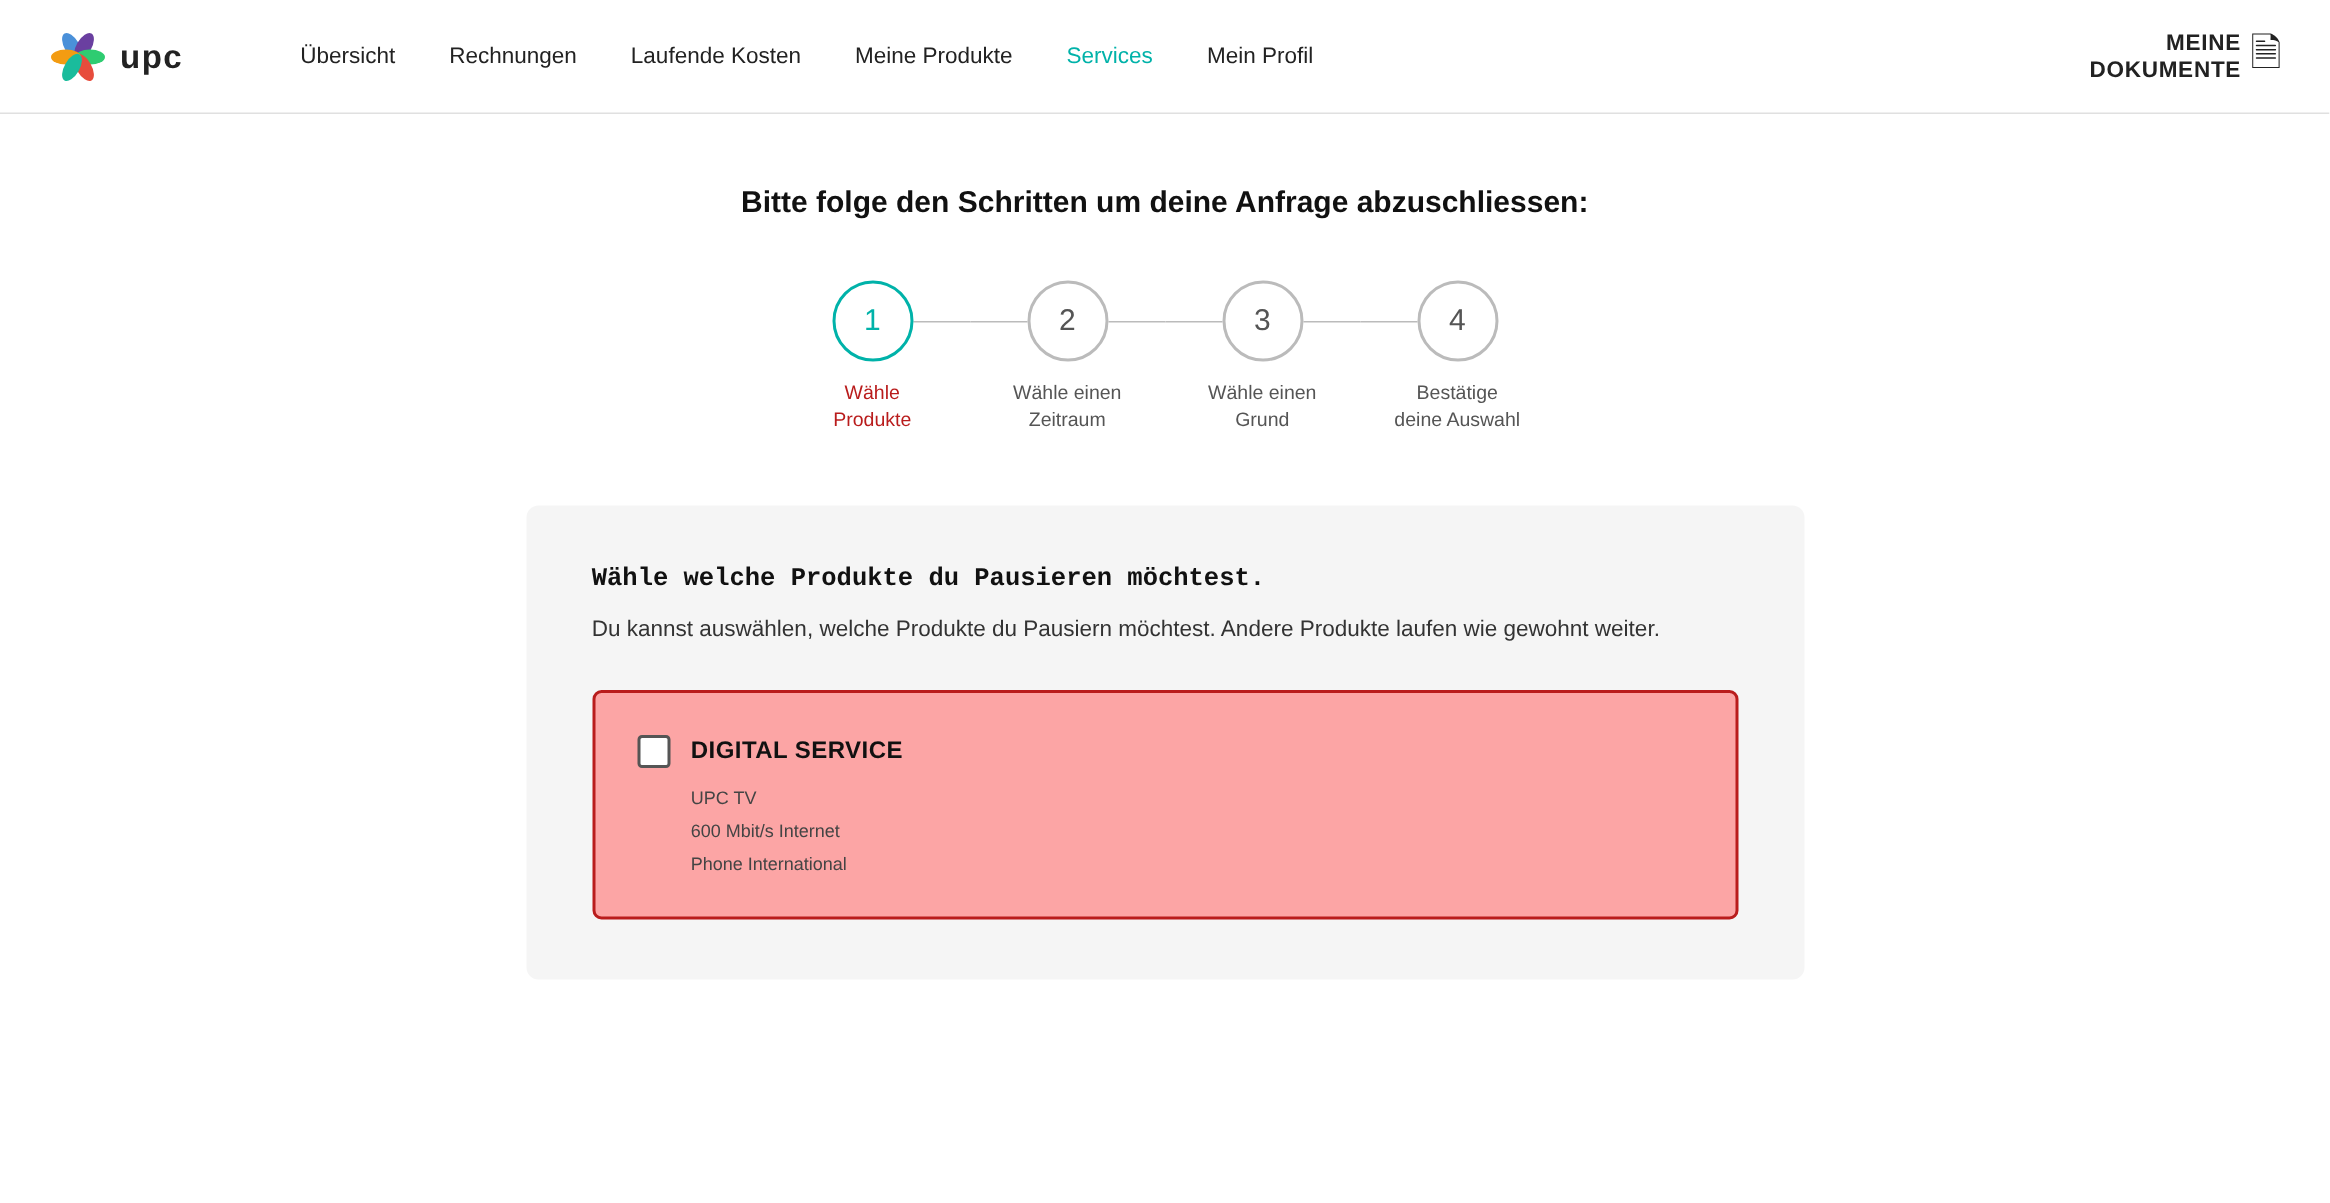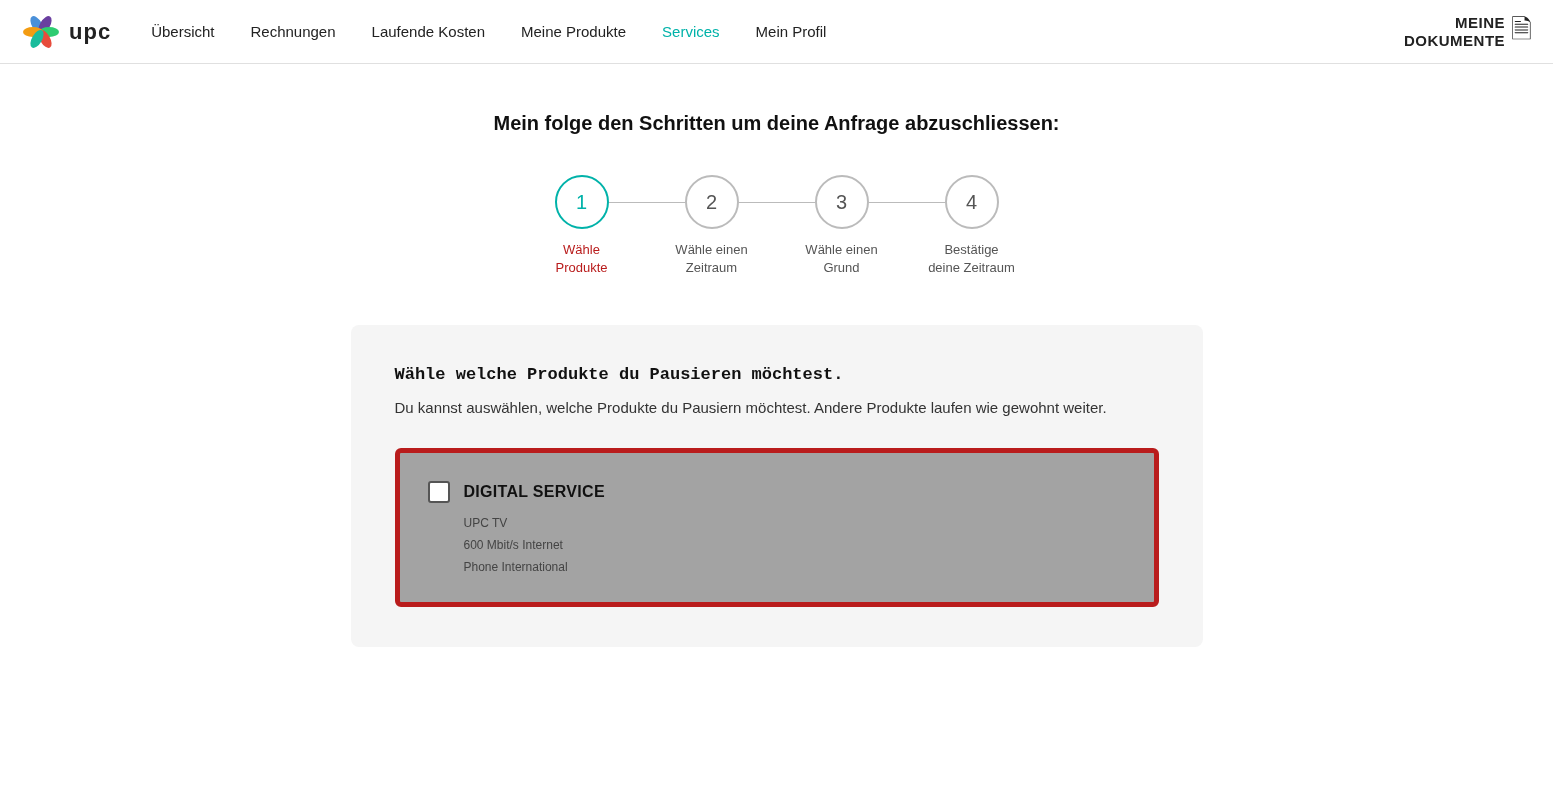--- a/index.html
+++ b/index.html
@@ -2,23 +2,24 @@
 <html><head>
   <meta charset="utf-8">
   <style>
     * { box-sizing: border-box; margin: 0; padding: 0; }
     body { font-family: -apple-system, BlinkMacSystemFont, 'Segoe UI', Arial, sans-serif; background: #fff; color: #222; }
 
     
     .header {
       display: flex;
       align-items: center;
-      padding: 0 21px;
-      height: 64px;
+      padding: 0 32px;
+      height: 76px;
       border-bottom: 1px solid #e0e0e0;
+      gap: 38px;
     }
     .logo-area {
       display: flex;
       align-items: center;
       gap: 8px;
       margin-right: 40px;
     }
     .logo-icon {
       width: 40px;
       height: 40px;
@@ -159,24 +160,24 @@
     }
     .card-desc {
       font-size: 15px;
       color: #333;
       line-height: 1.6;
       margin-bottom: 28px;
     }
 
     
     .service-box {
-      background: #a3a3a3;
+      background: #fca5a5;
       border-radius: 6px;
       padding: 28px 28px 24px 28px;
-      border: 5px solid #b91c1c;
+      border: 2px solid #b91c1c;
     }
     .service-header {
       display: flex;
       align-items: center;
       gap: 14px;
       margin-bottom: 10px;
     }
     .checkbox {
       width: 22px;
       height: 22px;
@@ -228,21 +229,21 @@
   <div class="header-right">
     <div class="meine-docs">
       <div class="meine-docs-label">MEINE<br>DOKUMENTE</div>
       <span class="doc-icon">🗎</span>
     </div>
   </div>
 </header>
 
 <main class="main">
 
-  <h1 class="page-title">Mein folge den Schritten um deine Anfrage abzuschliessen:</h1>
+  <h1 class="page-title">Bitte folge den Schritten um deine Anfrage abzuschliessen:</h1>
 
   <div class="stepper-wrapper">
 
     <div class="stepper-step">
       <div class="stepper-top">
         <div class="stepper-line hidden"></div>
         <div class="step-circle active">
           <span>1</span>
         </div>
         <div class="stepper-line"></div>
@@ -277,21 +278,21 @@
 
     <div class="stepper-step">
       <div class="stepper-top">
         <div class="stepper-line"></div>
         <div class="step-circle">
           <span>4</span>
         </div>
         <div class="stepper-line hidden"></div>
       </div>
       <div class="step-label" style="white-space:pre-line;">Bestätige
-deine Zeitraum</div>
+deine Auswahl</div>
     </div>
 
   </div>
 
   <div class="content-card">
     <p class="card-title">Wähle welche Produkte du Pausieren möchtest.</p>
     <p class="card-desc">Du kannst auswählen, welche Produkte du Pausiern möchtest. Andere Produkte laufen wie gewohnt weiter.</p>
 
     <div class="service-box">
       <div class="service-header">

